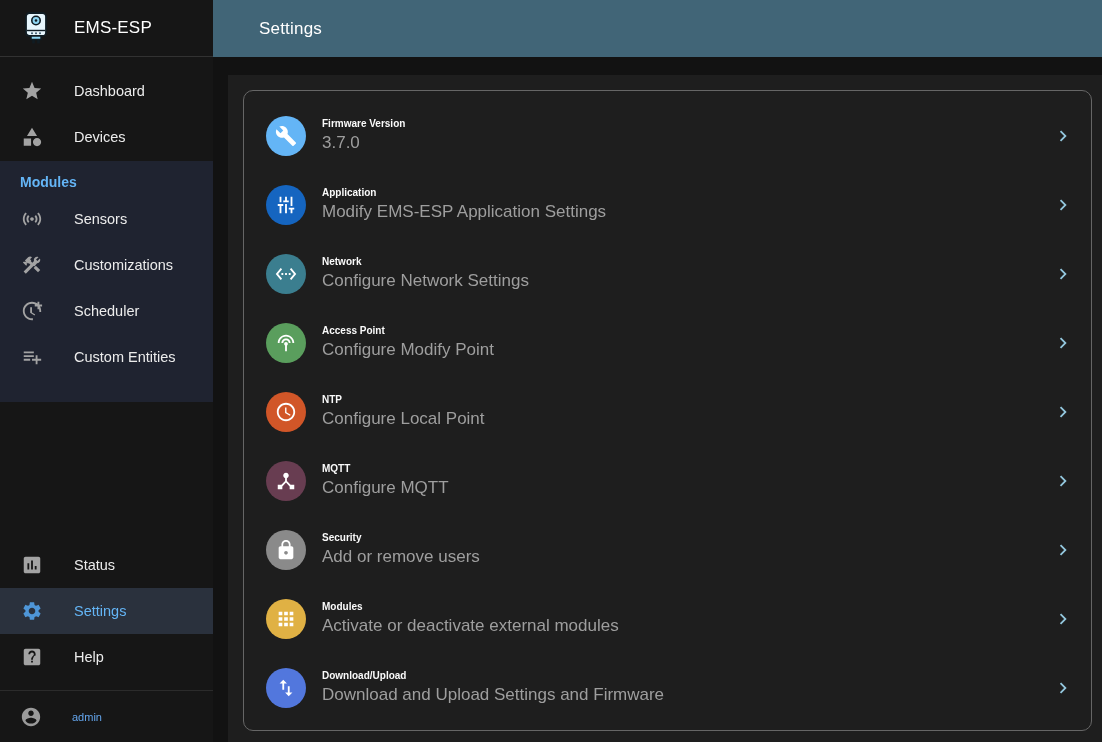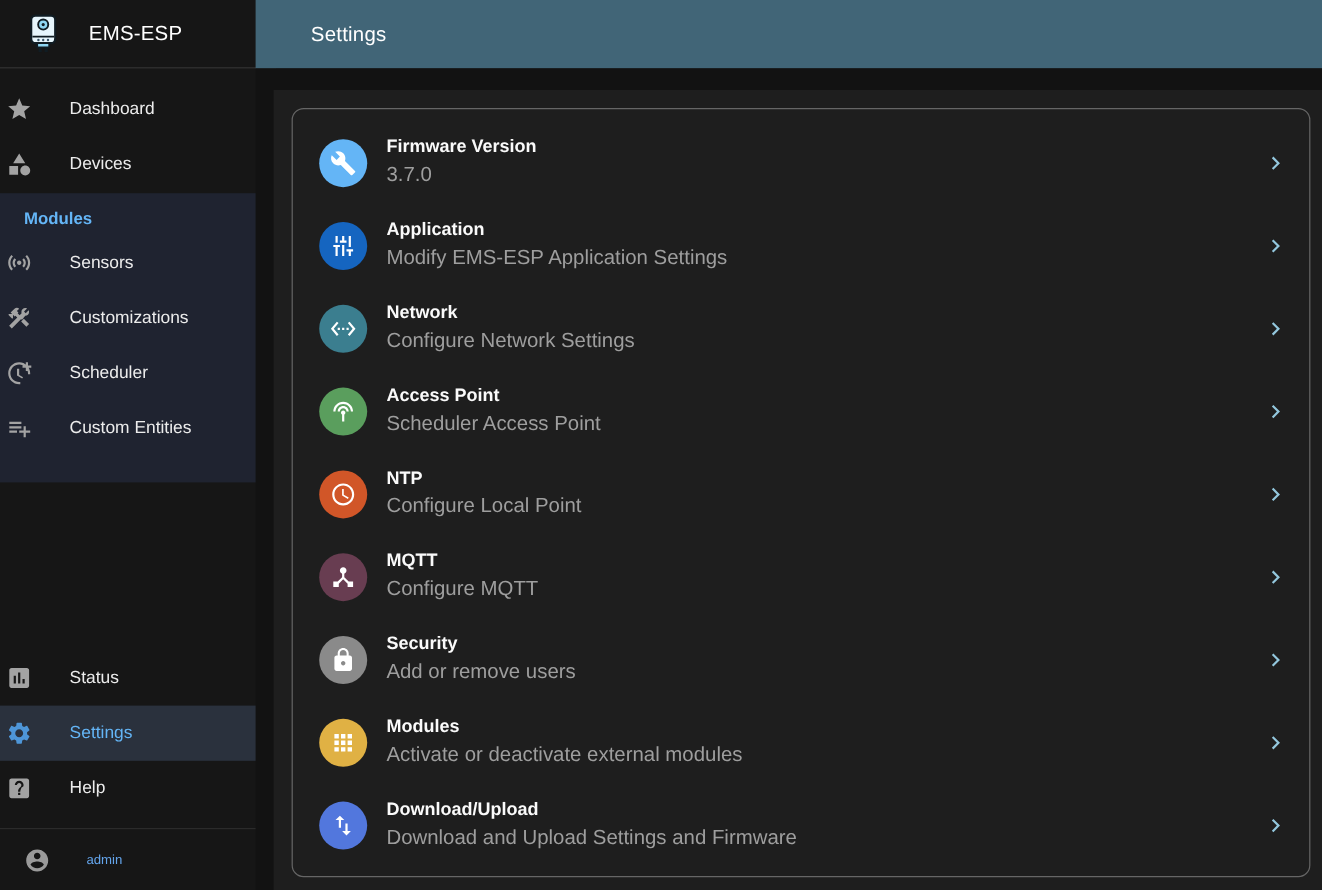--- a/index.html
+++ b/index.html
@@ -18,21 +18,21 @@
     border-right:1px solid #222;
   }
   .sb-header {
     height:57px; flex:0 0 57px; display:flex; align-items:center;
     padding-left:20px; border-bottom:1px solid #323232;
   }
   .sb-title { margin-left:22px; font-size:17px; font-weight:500; letter-spacing:.2px; color:#fff; }
   .sb-nav-pad { height:11px; flex:0 0 11px; }
   .sb-item {
     height:46px; flex:0 0 46px; display:flex; align-items:center;
-    padding-left:4px; cursor:pointer;
+    padding-left:20px; cursor:pointer;
   }
   .sb-item .ic { width:24px; height:24px; display:flex; align-items:center; justify-content:center; }
   .sb-item .ic svg { fill:#a3a3a3; }
   .sb-item .lbl { margin-left:30px; font-size:14.5px; font-weight:500; color:#ececec; }
   .sb-section {
     background:#1f2330; padding-bottom:22px; margin-top:1px;
   }
   .sb-section-header {
     padding:13px 0 6px 20px; font-size:14px; font-weight:700; color:#64b5f6;
   }
@@ -60,21 +60,21 @@
   .row {
     height:69px; display:flex; align-items:center;
     padding:0 16px 0 22px; cursor:pointer;
   }
   .avatar {
     width:40px; height:40px; border-radius:50%; flex:0 0 40px;
     display:flex; align-items:center; justify-content:center;
   }
   .avatar svg { fill:#fff; }
   .rowtext { margin-left:16px; display:flex; flex-direction:column; }
-  .rowtitle { font-size:15px; font-weight:600; color:#fafafa; line-height:1.25; }
+  .rowtitle { font-size:10px; font-weight:600; color:#fafafa; line-height:1.25; }
   .rowsub { font-size:17px; font-weight:400; color:#9e9e9e; margin-top:3px; line-height:1.2; }
   .chev { margin-left:auto; width:24px; height:24px; display:flex; align-items:center; justify-content:center; }
   .chev svg { fill:#93c7dd; }
 </style>
 </head>
 <body>
 
 <div class="sidebar">
 
   <div class="sb-header">
@@ -257,21 +257,21 @@
       </div>
 
       <div class="row">
         <div class="avatar" style="background: rgb(90, 158, 93);">
           <svg width="22" height="22" viewBox="0 0 24 24">
               <path d="M12 11c-1.1 0-2 .9-2 2 0 .74.4 1.38 1 1.72V21h2v-6.28c.6-.35 1-.98 1-1.72 0-1.1-.9-2-2-2zM12 3C7.03 3 3 7.03 3 12h2c0-3.87 3.13-7 7-7s7 3.13 7 7h2c0-4.97-4.03-9-9-9zm0 4c-2.76 0-5 2.24-5 5h2c0-1.66 1.34-3 3-3s3 1.34 3 3h2c0-2.76-2.24-5-5-5z"></path>
             </svg>
         </div>
         <div class="rowtext">
           <span class="rowtitle">Access Point</span>
-          <span class="rowsub">Scheduler Access Point</span>
+          <span class="rowsub">Configure Modify Point</span>
         </div>
         <span class="chev">
             <svg width="22" height="22" viewBox="0 0 24 24">
               <path d="M8.59 16.59 13.17 12 8.59 7.41 10 6l6 6-6 6z"></path>
             </svg>
           </span>
       </div>
 
       <div class="row">
         <div class="avatar" style="background: rgb(209, 86, 40);">

